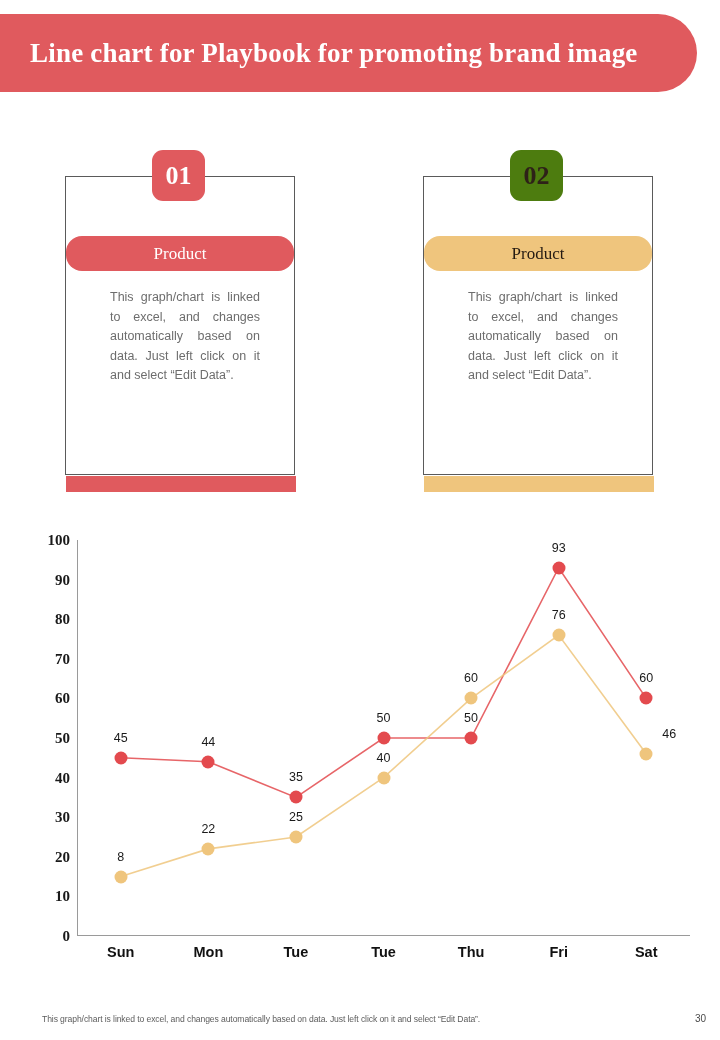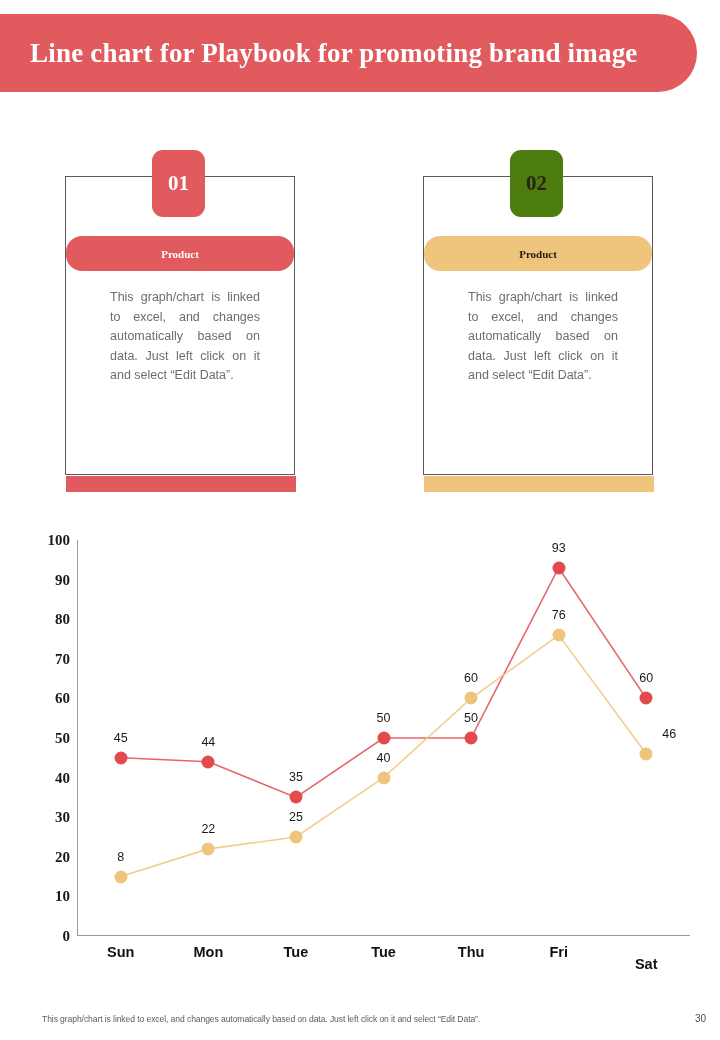--- a/index.html
+++ b/index.html
@@ -22,30 +22,30 @@
   
   .cards{position:absolute;left:0;top:150px;width:720px;height:350px;}
   .card{position:absolute;width:232px;}
   .card-1{left:65px;}
   .card-2{left:423px;}
   .card-box{
     position:absolute;top:26px;left:0;width:230px;height:299px;
     border:1px solid #5a5a5a;background:#ffffff;box-sizing:border-box;
   }
   .badge{
-    position:absolute;top:0;left:87px;width:53px;height:67px;border-radius:11px;
+    position:absolute;top:0;left:87px;width:53px;height:51px;border-radius:11px;
     display:flex;align-items:center;justify-content:center;z-index:3;
-    font-family:"Liberation Serif",serif;font-weight:bold;font-size:21px;
+    font-family:"Liberation Serif",serif;font-weight:bold;font-size:26px;
   }
   .badge-1{background:#e05a5e;color:#ffffff;}
   .badge-2{background:#4d7c0f;color:#2e2118;}
   .band{
     position:absolute;left:1px;top:86px;width:228px;height:35px;
     display:flex;align-items:center;justify-content:center;z-index:2;
-    font-family:"Liberation Serif",serif;font-weight:bold;font-size:11px;border-radius:16px;
+    font-family:"Liberation Serif",serif;font-weight:normal;font-size:17px;border-radius:16px;
   }
   .band-1{background:#e05a5e;color:#ffffff;}
   .band-2{background:#efc57d;color:#241a12;}
   .card-text{
     position:absolute;left:45px;top:138px;width:150px;
     font-size:12.5px;line-height:19.5px;color:#6d6d6d;text-align:justify;
   }
   .foot-bar{
     position:absolute;left:1px;top:326px;width:230px;height:16px;
   }
@@ -136,21 +136,21 @@
     <svg class="svg-lines" id="svg-lines" viewBox="0 0 613 396" preserveAspectRatio="none">
         <polyline points="43.785714285714285,217.79999999999998 131.35714285714286,221.76 218.92857142857142,257.4 306.5,198 394.07142857142856,198 481.6428571428571,27.71999999999997 569.2142857142857,158.4" fill="none" stroke="#e34a4e" stroke-width="1.6" opacity="0.85"></polyline>
         <polyline points="43.785714285714285,336.6 131.35714285714286,308.88 218.92857142857142,297 306.5,237.6 394.07142857142856,158.4 481.6428571428571,95.04000000000002 569.2142857142857,213.84" fill="none" stroke="#efc57d" stroke-width="1.6" opacity="0.85"></polyline>
       </svg>
   <div class="x-label" style="left: 43.7857px;">Sun</div>
       <div class="x-label" style="left: 131.357px;">Mon</div>
       <div class="x-label" style="left: 218.929px;">Tue</div>
       <div class="x-label" style="left: 306.5px;">Tue</div>
       <div class="x-label" style="left: 394.071px;">Thu</div>
       <div class="x-label" style="left: 481.643px;">Fri</div>
-      <div class="x-label" style="left: 569.214px; margin-top: 12px;">Sat</div>
+      <div class="x-label" style="left: 569.214px;">Sat</div>
       <div class="dot dot-a" style="left: 43.7857px; top: 217.8px;"></div>
       <div class="dlabel" style="left: 43.7857px; top: 197.8px;">45</div>
       <div class="dot dot-a" style="left: 131.357px; top: 221.76px;"></div>
       <div class="dlabel" style="left: 131.357px; top: 201.76px;">44</div>
       <div class="dot dot-a" style="left: 218.929px; top: 257.4px;"></div>
       <div class="dlabel" style="left: 218.929px; top: 237.4px;">35</div>
       <div class="dot dot-a" style="left: 306.5px; top: 198px;"></div>
       <div class="dlabel" style="left: 306.5px; top: 178px;">50</div>
       <div class="dot dot-a" style="left: 394.071px; top: 198px;"></div>
       <div class="dlabel" style="left: 394.071px; top: 178px;">50</div>

